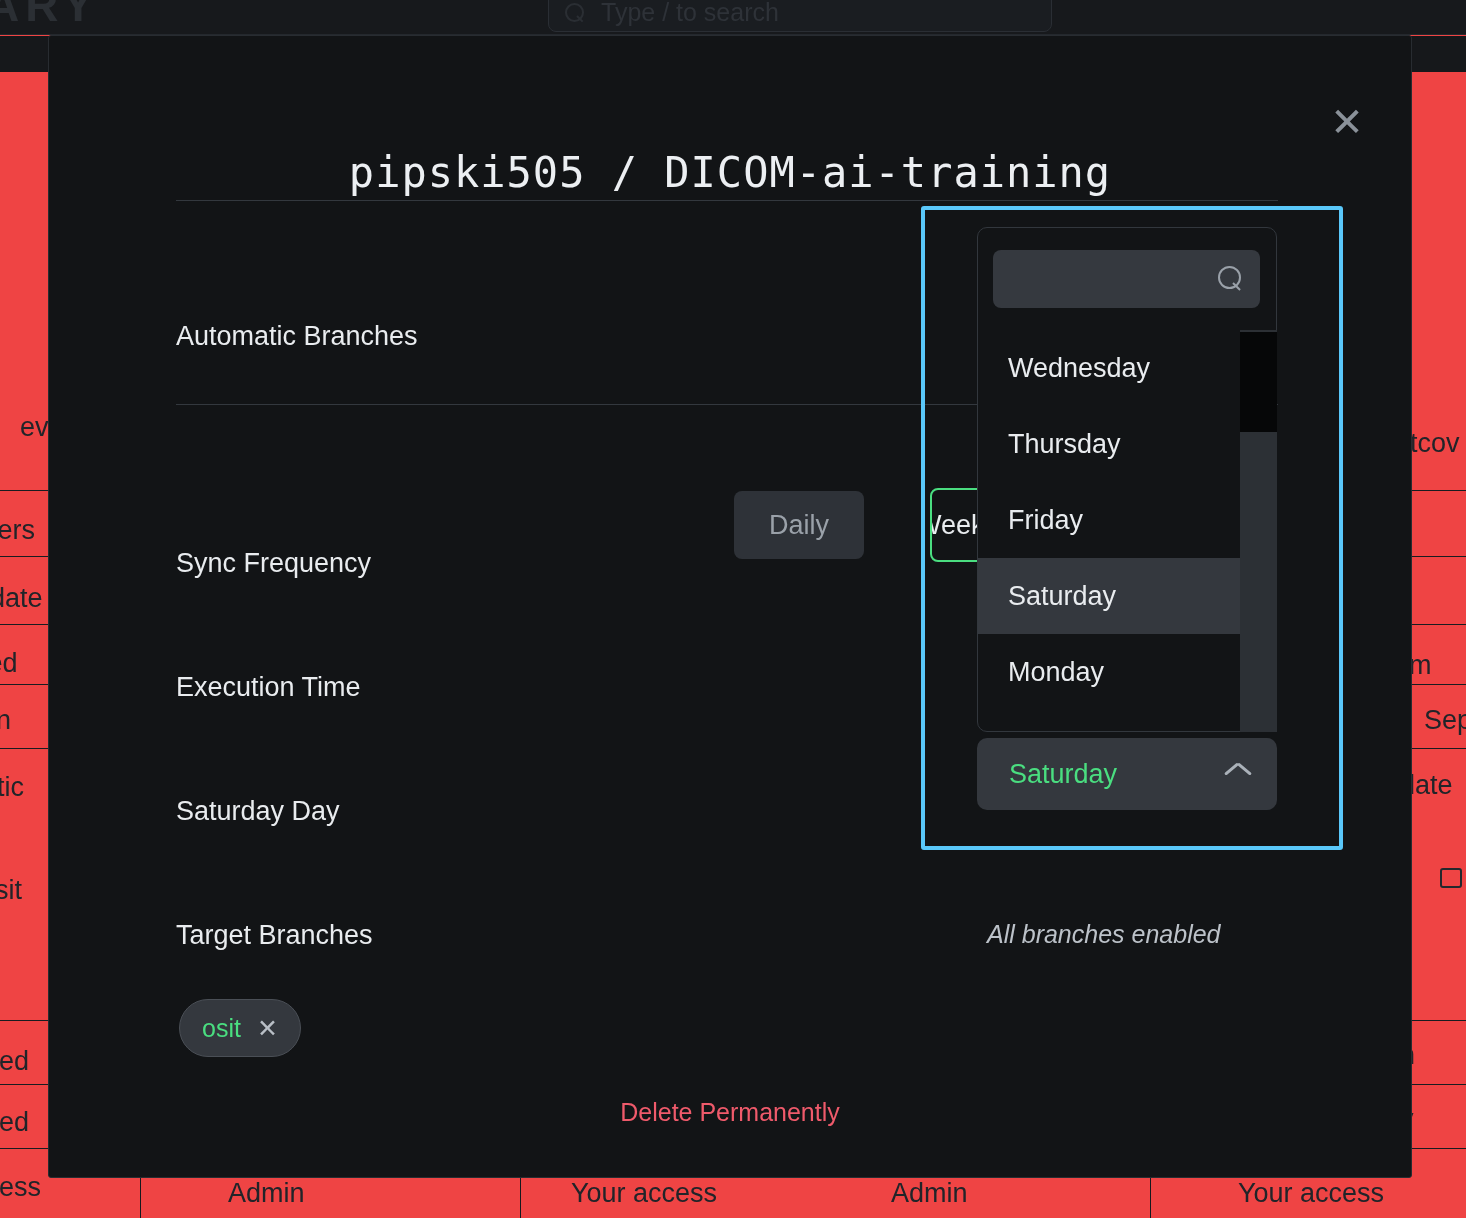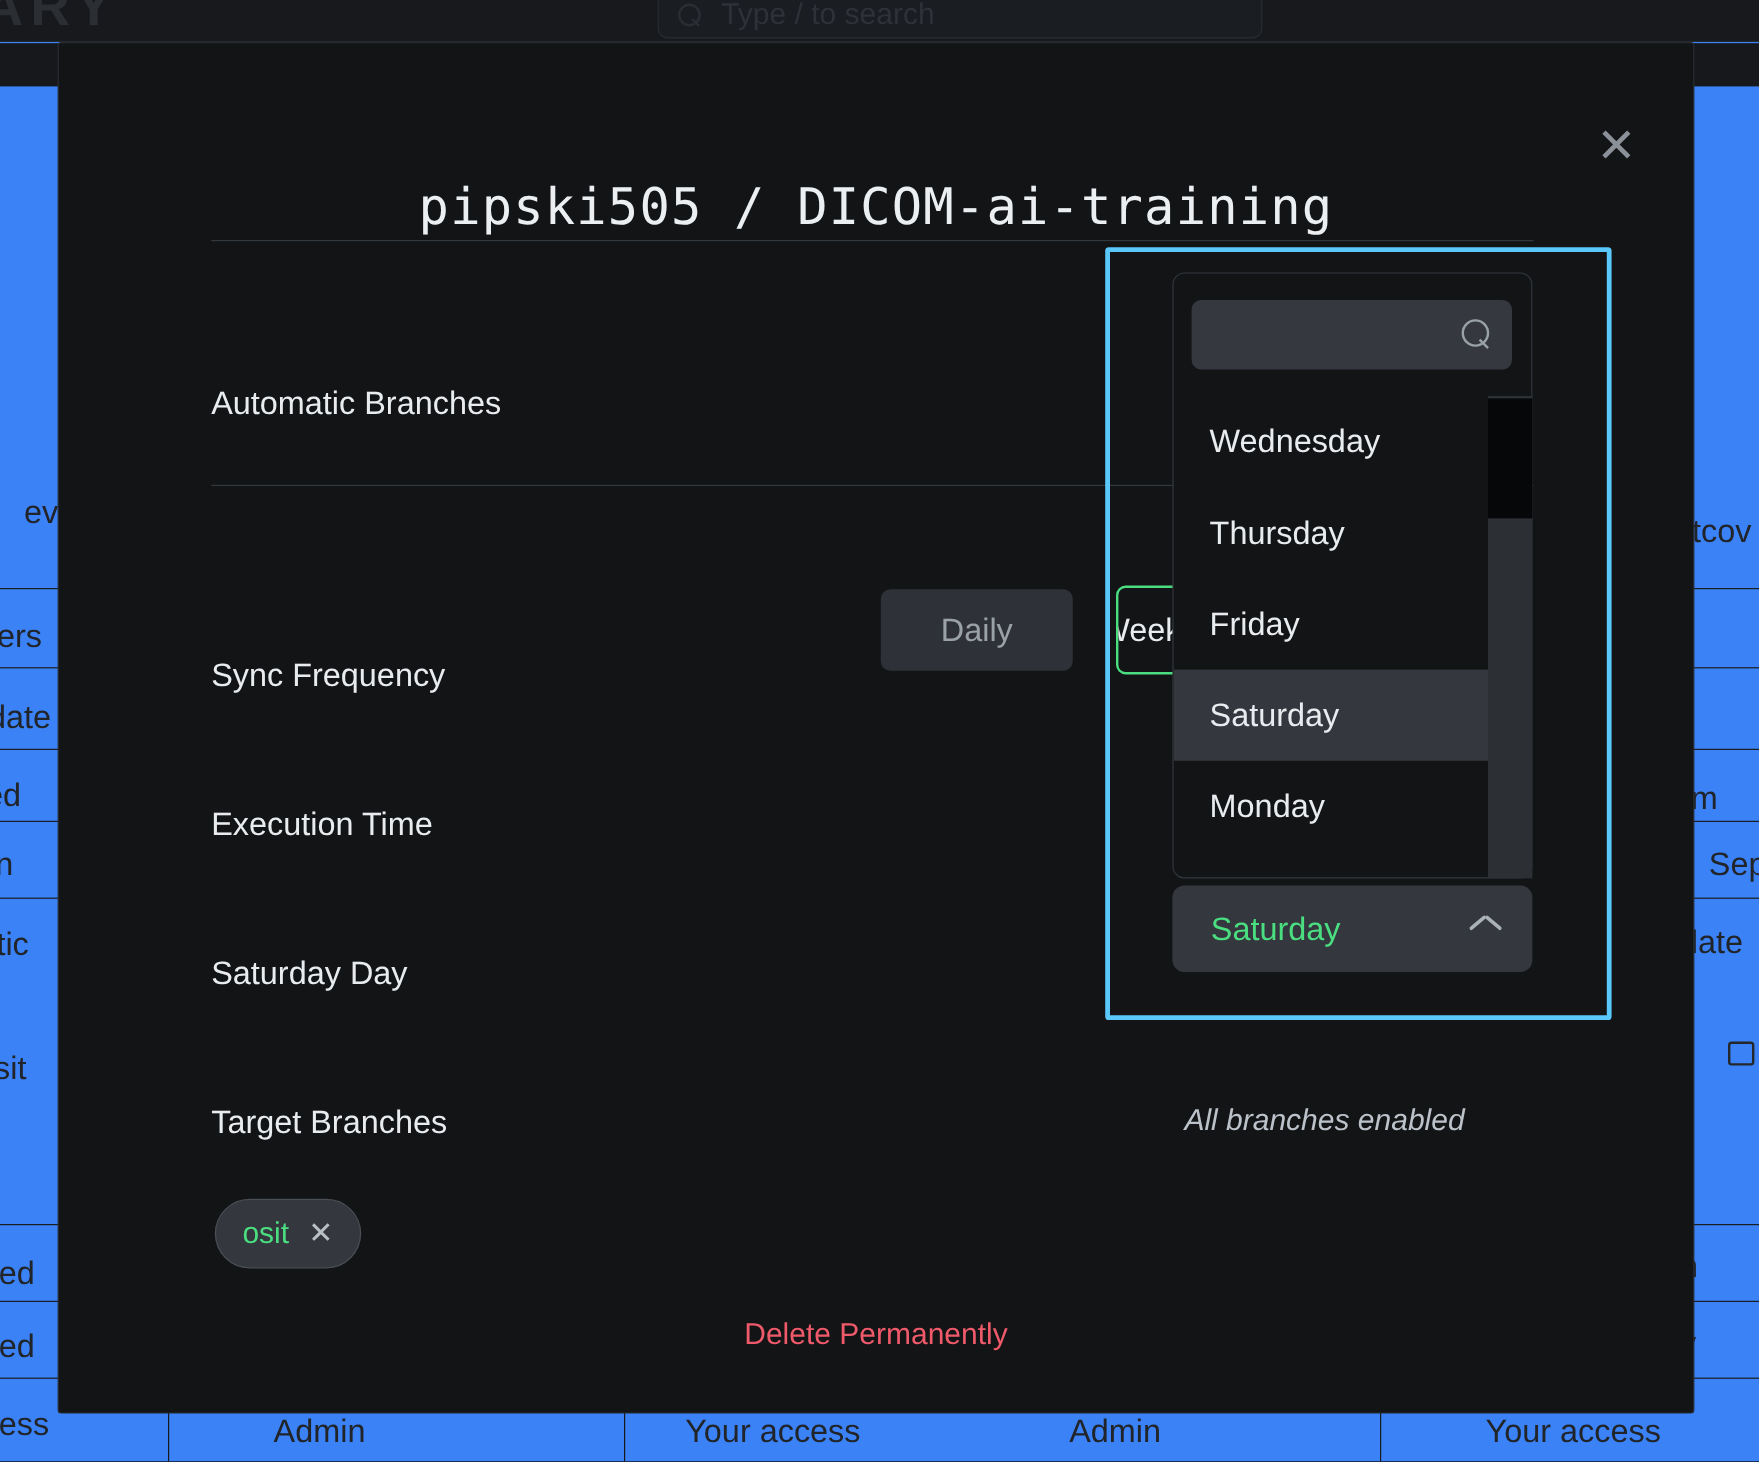--- a/index.html
+++ b/index.html
@@ -2,21 +2,21 @@
 <html><head>
 <meta charset="utf-8">
 <style>
   * { box-sizing: border-box; margin: 0; padding: 0; }
   html, body {
     width: 1466px; height: 1218px;
     background: #0c0d0f;
     font-family: "Liberation Sans", sans-serif;
     overflow: hidden;
   }
-  #root { position: relative; width: 1466px; height: 1218px; background: #3b82f6; }
+  #root { position: relative; width: 1466px; height: 1218px; background: #ef4444; }
 
   
   .bg-layer { position: absolute; inset: 0; overflow: hidden; }
   .bg-header {
     position: absolute; left: 0; top: 0; width: 1466px; height: 35px;
     background: #17191c; border-bottom: 1px solid #24282d;
   }
   .bg-search {
     position: absolute; left: 548px; top: -26px; width: 504px; height: 58px;
     background: #1a1d21; border: 1px solid #2a2e34; border-radius: 8px;
@@ -74,21 +74,21 @@
   .row-label {
     position: absolute; left: 127px; font-size: 27px; color: #e9ecef; white-space: nowrap;
   }
   .row-value {
     position: absolute; font-size: 25px; color: #c9ced4; white-space: nowrap;
   }
   .value-italic { font-style: italic; color: #bcc2c9; }
 
   
   .freq-daily {
-    position: absolute; left: 685px; top: 455px; width: 160px; height: 68px;
+    position: absolute; left: 685px; top: 455px; width: 130px; height: 68px;
     background: #2e3238; border-radius: 8px; display: flex; align-items: center;
     justify-content: center; font-size: 27px; color: #9aa1a9; cursor: pointer;
   }
   .freq-weekly {
     position: absolute; left: 881px; top: 452px; width: 160px; height: 74px;
     background: #121416; border: 2px solid #4ade80; border-radius: 8px;
     display: flex; align-items: center; justify-content: center;
     font-size: 27px; color: #e9ecef; cursor: pointer; overflow: hidden;
     padding-right: 100px;
   }

